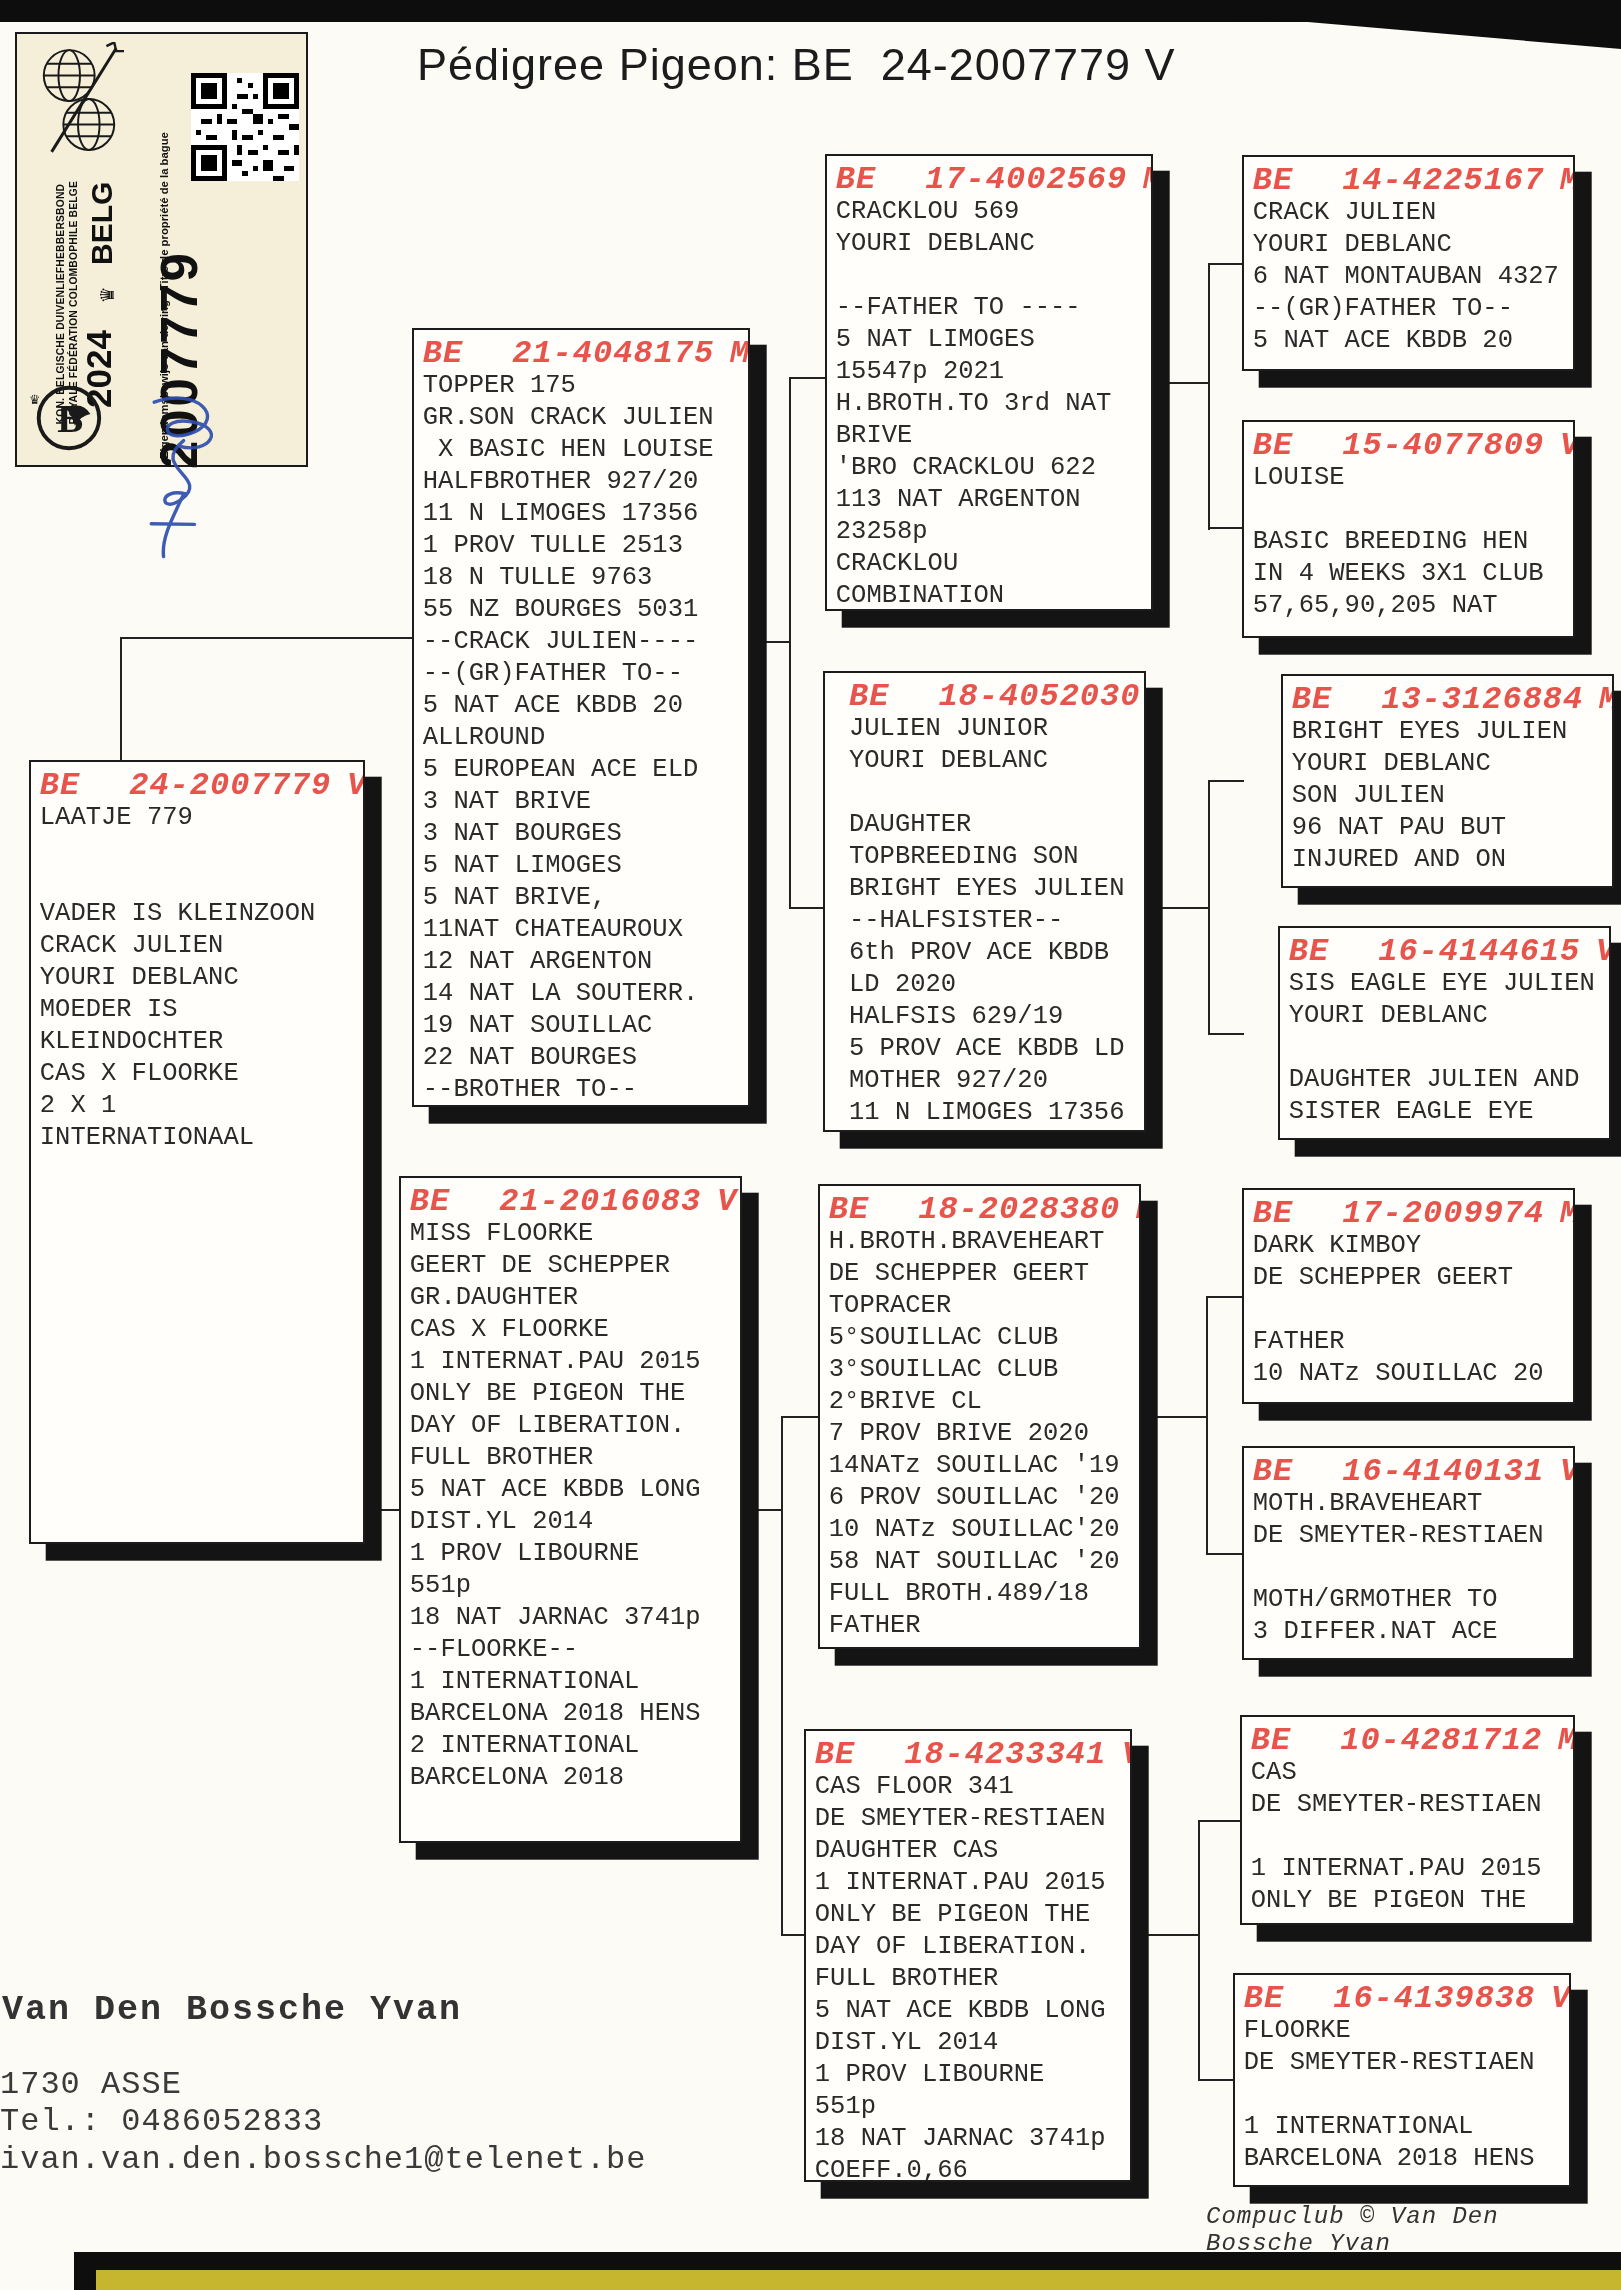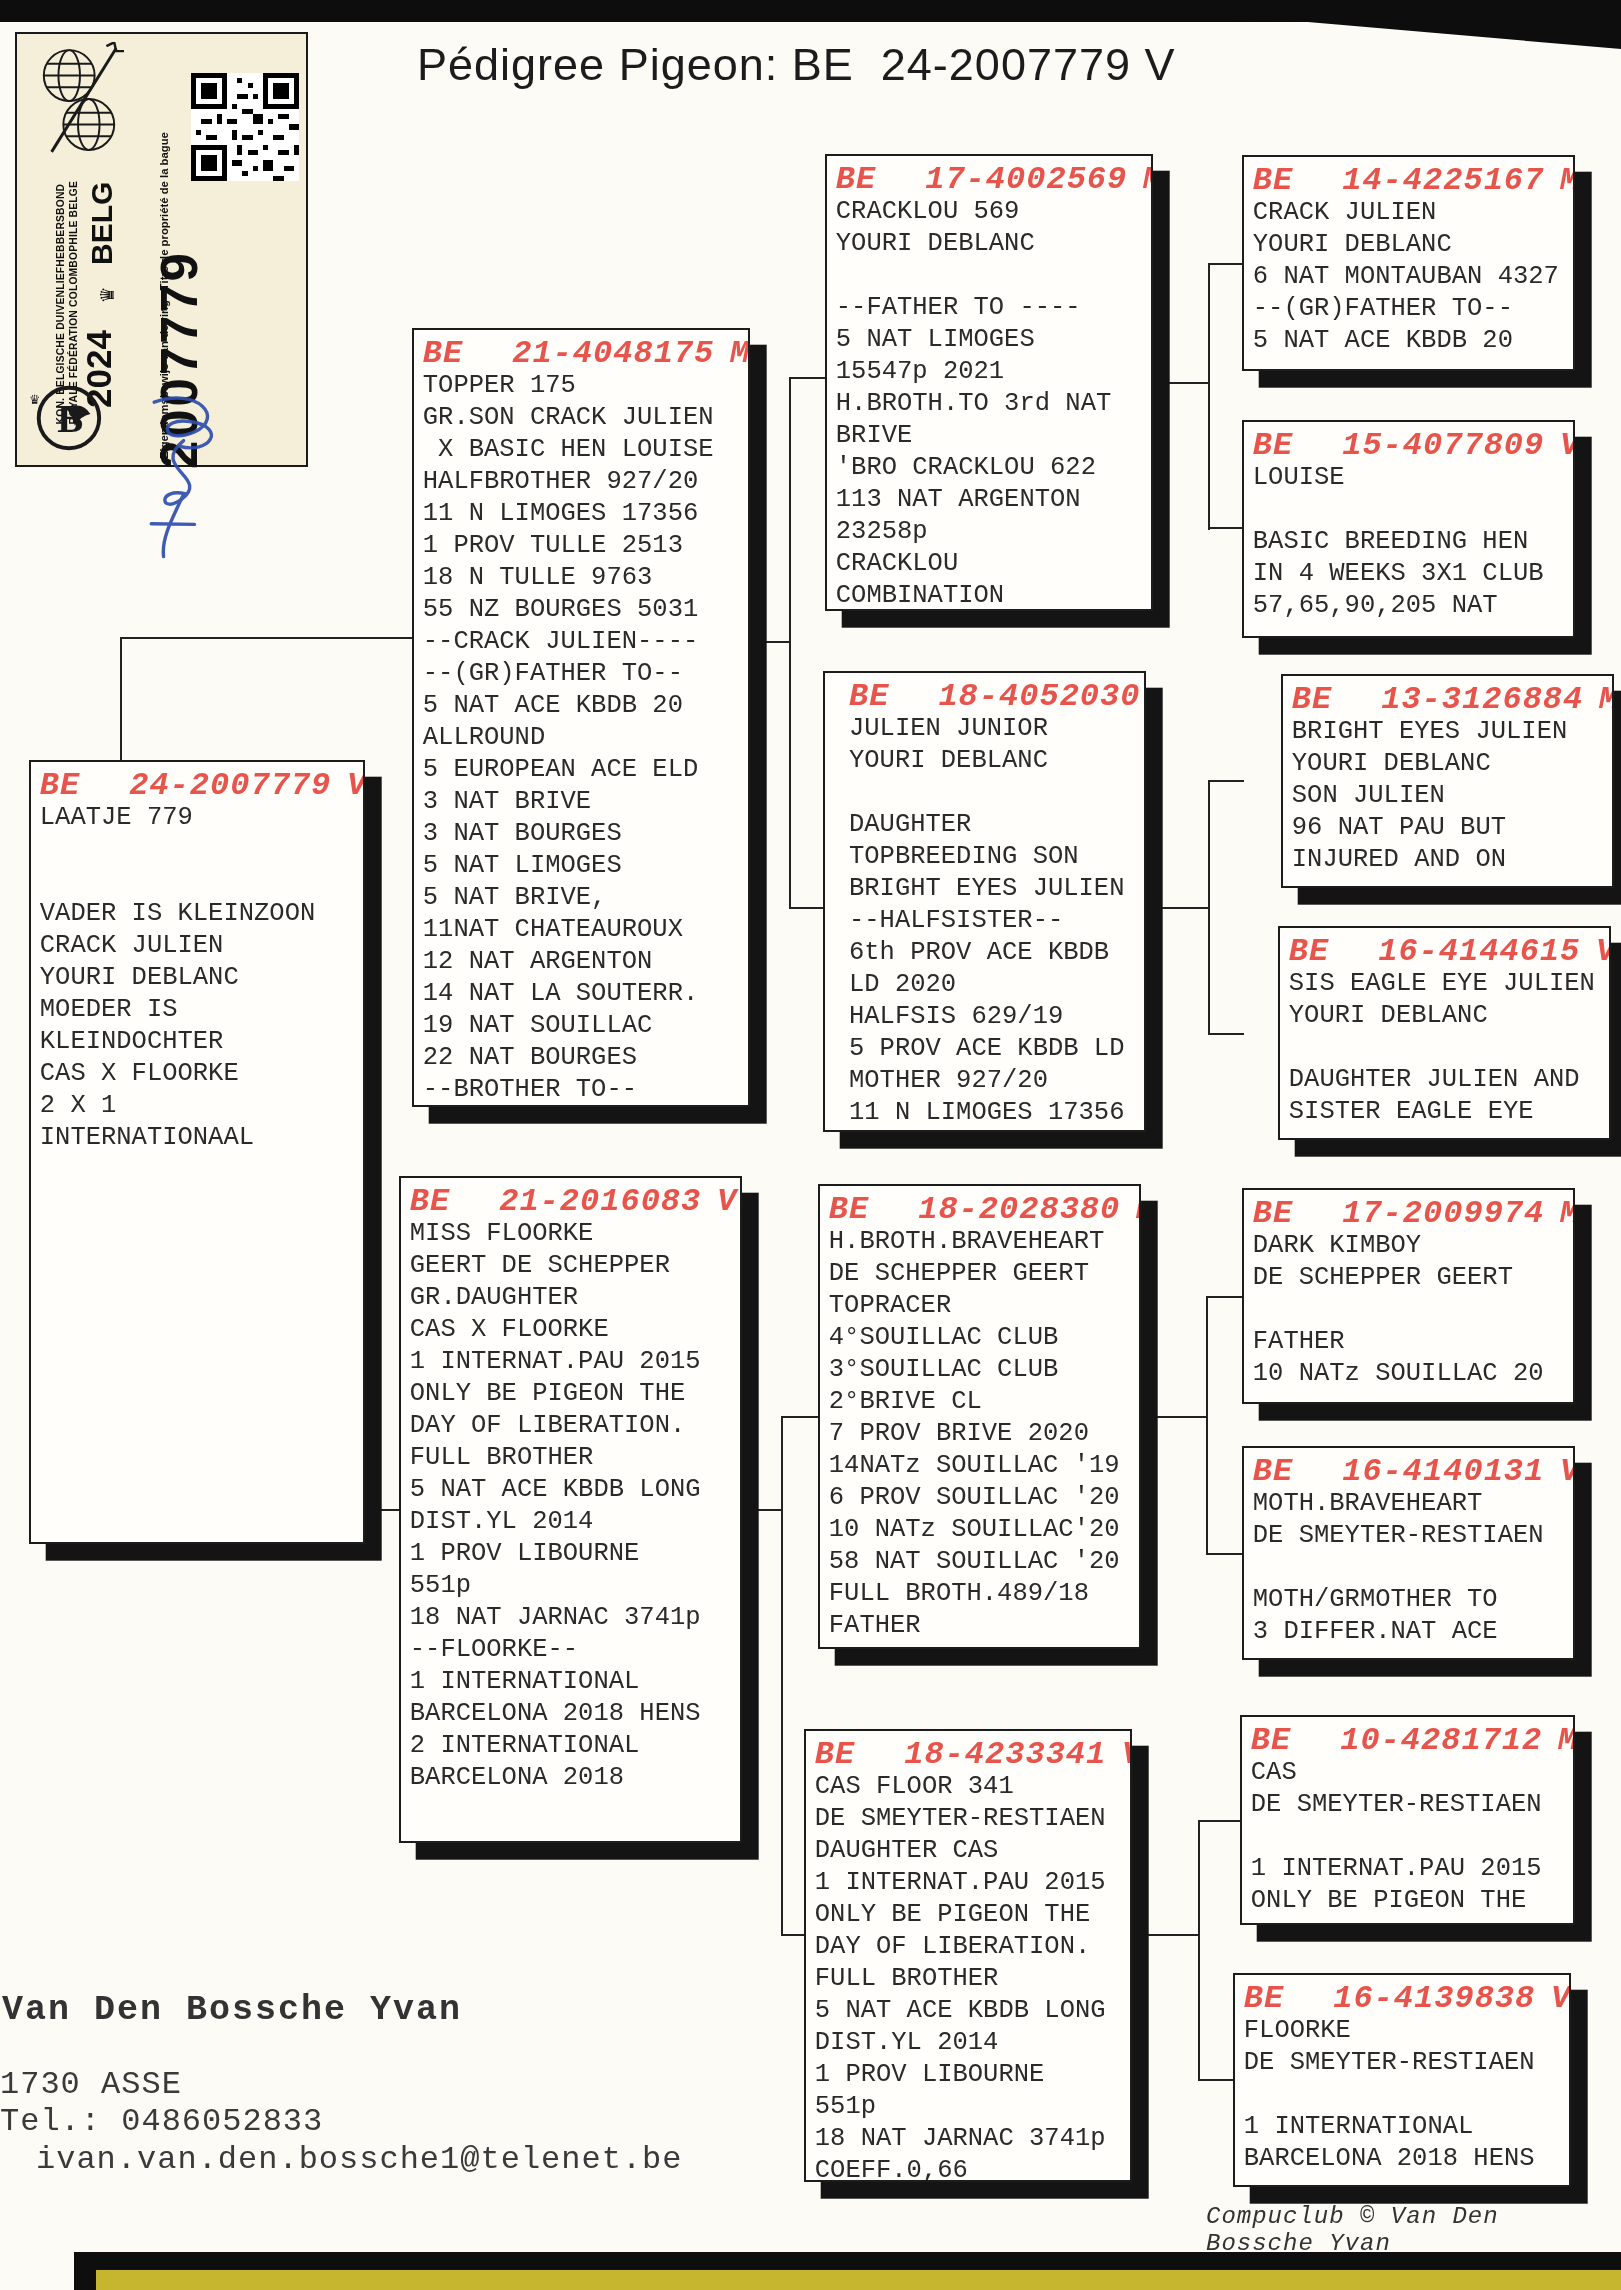--- a/index.html
+++ b/index.html
@@ -270,21 +270,21 @@
       <div class="bline">11 N LIMOGES 17356</div>
     </div>
 </div>
 
 <div class="pbox" style="left:818px;top:1184px;width:323px;height:465px;">
   <div class="phead"><span>BE</span><span class="gap1"></span><span>18-2028380</span><span class="gap2"></span><span>M</span></div>
   <div class="pbody">
       <div class="bline">H.BROTH.BRAVEHEART</div>
       <div class="bline">DE SCHEPPER GEERT</div>
       <div class="bline">TOPRACER</div>
-      <div class="bline">4°SOUILLAC CLUB</div>
+      <div class="bline">5°SOUILLAC CLUB</div>
       <div class="bline">3°SOUILLAC CLUB</div>
       <div class="bline">2°BRIVE CL</div>
       <div class="bline">7 PROV BRIVE 2020</div>
       <div class="bline">14NATz SOUILLAC '19</div>
       <div class="bline">6 PROV SOUILLAC '20</div>
       <div class="bline">10 NATz SOUILLAC'20</div>
       <div class="bline">58 NAT SOUILLAC '20</div>
       <div class="bline">FULL BROTH.489/18</div>
       <div class="bline">FATHER</div>
     </div>
@@ -393,15 +393,15 @@
       <div class="bline">DE SMEYTER-RESTIAEN</div>
       <div class="bline">&nbsp;</div>
       <div class="bline">1 INTERNATIONAL</div>
       <div class="bline">BARCELONA 2018 HENS</div>
     </div>
 </div>
 
 <div class="abs oname">Van Den Bossche Yvan</div>
 <div class="abs oline" style="left:0;top:2066px;">1730  ASSE</div>
 <div class="abs oline" style="left:0;top:2103px;">Tel.: 0486052833</div>
-<div class="abs oline" style="left:0;top:2141px;padding-left:36px;">ivan.van.den.bossche1@telenet.be</div>
+<div class="abs oline" style="left:0;top:2141px;">ivan.van.den.bossche1@telenet.be</div>
 <div class="abs credit">Compuclub © Van Den Bossche Yvan</div>
 
 
 </body></html>

